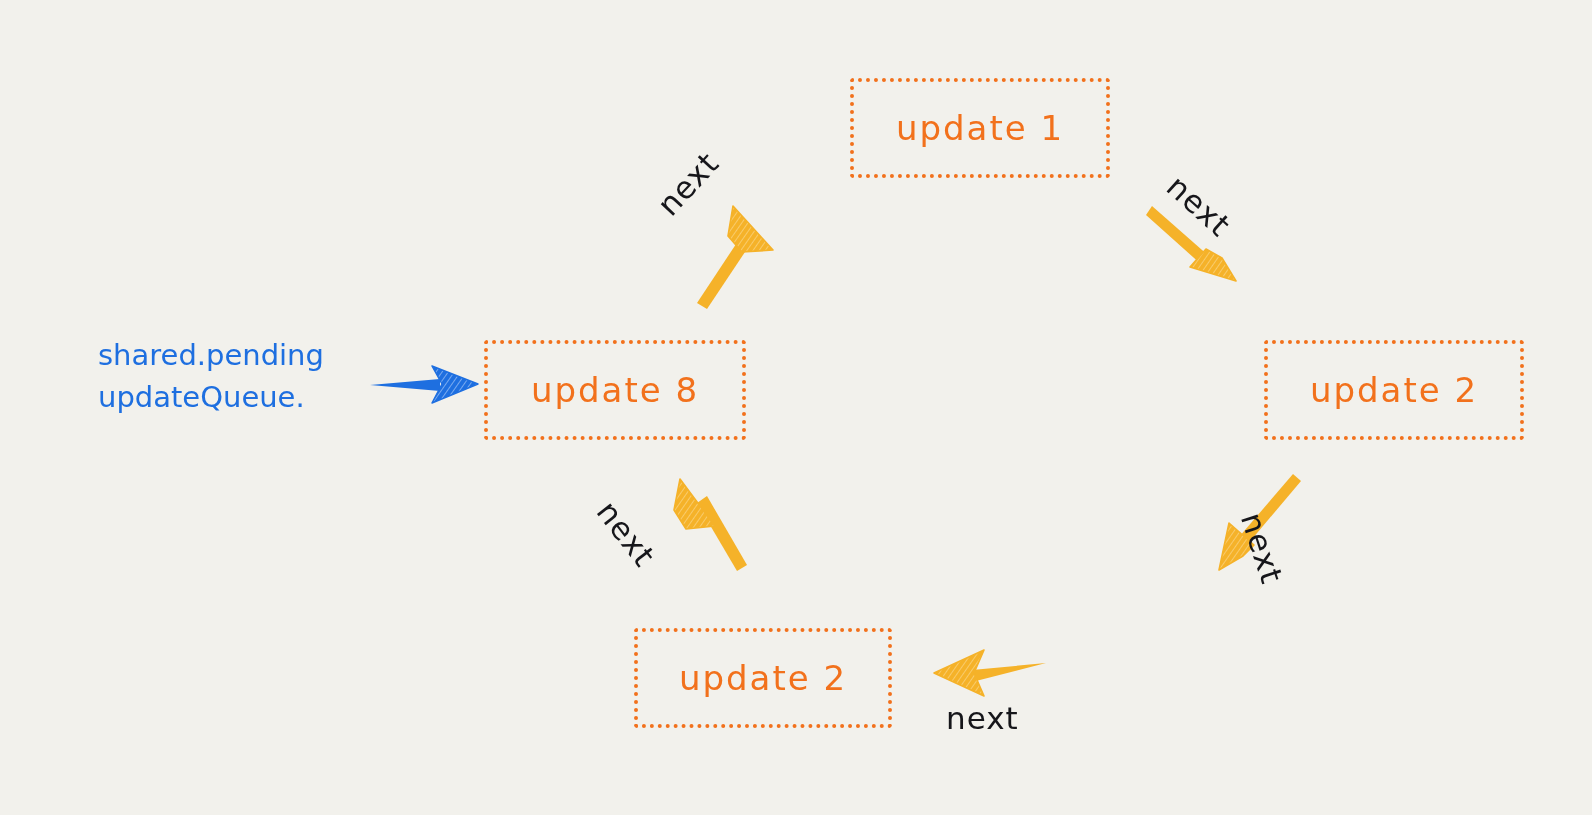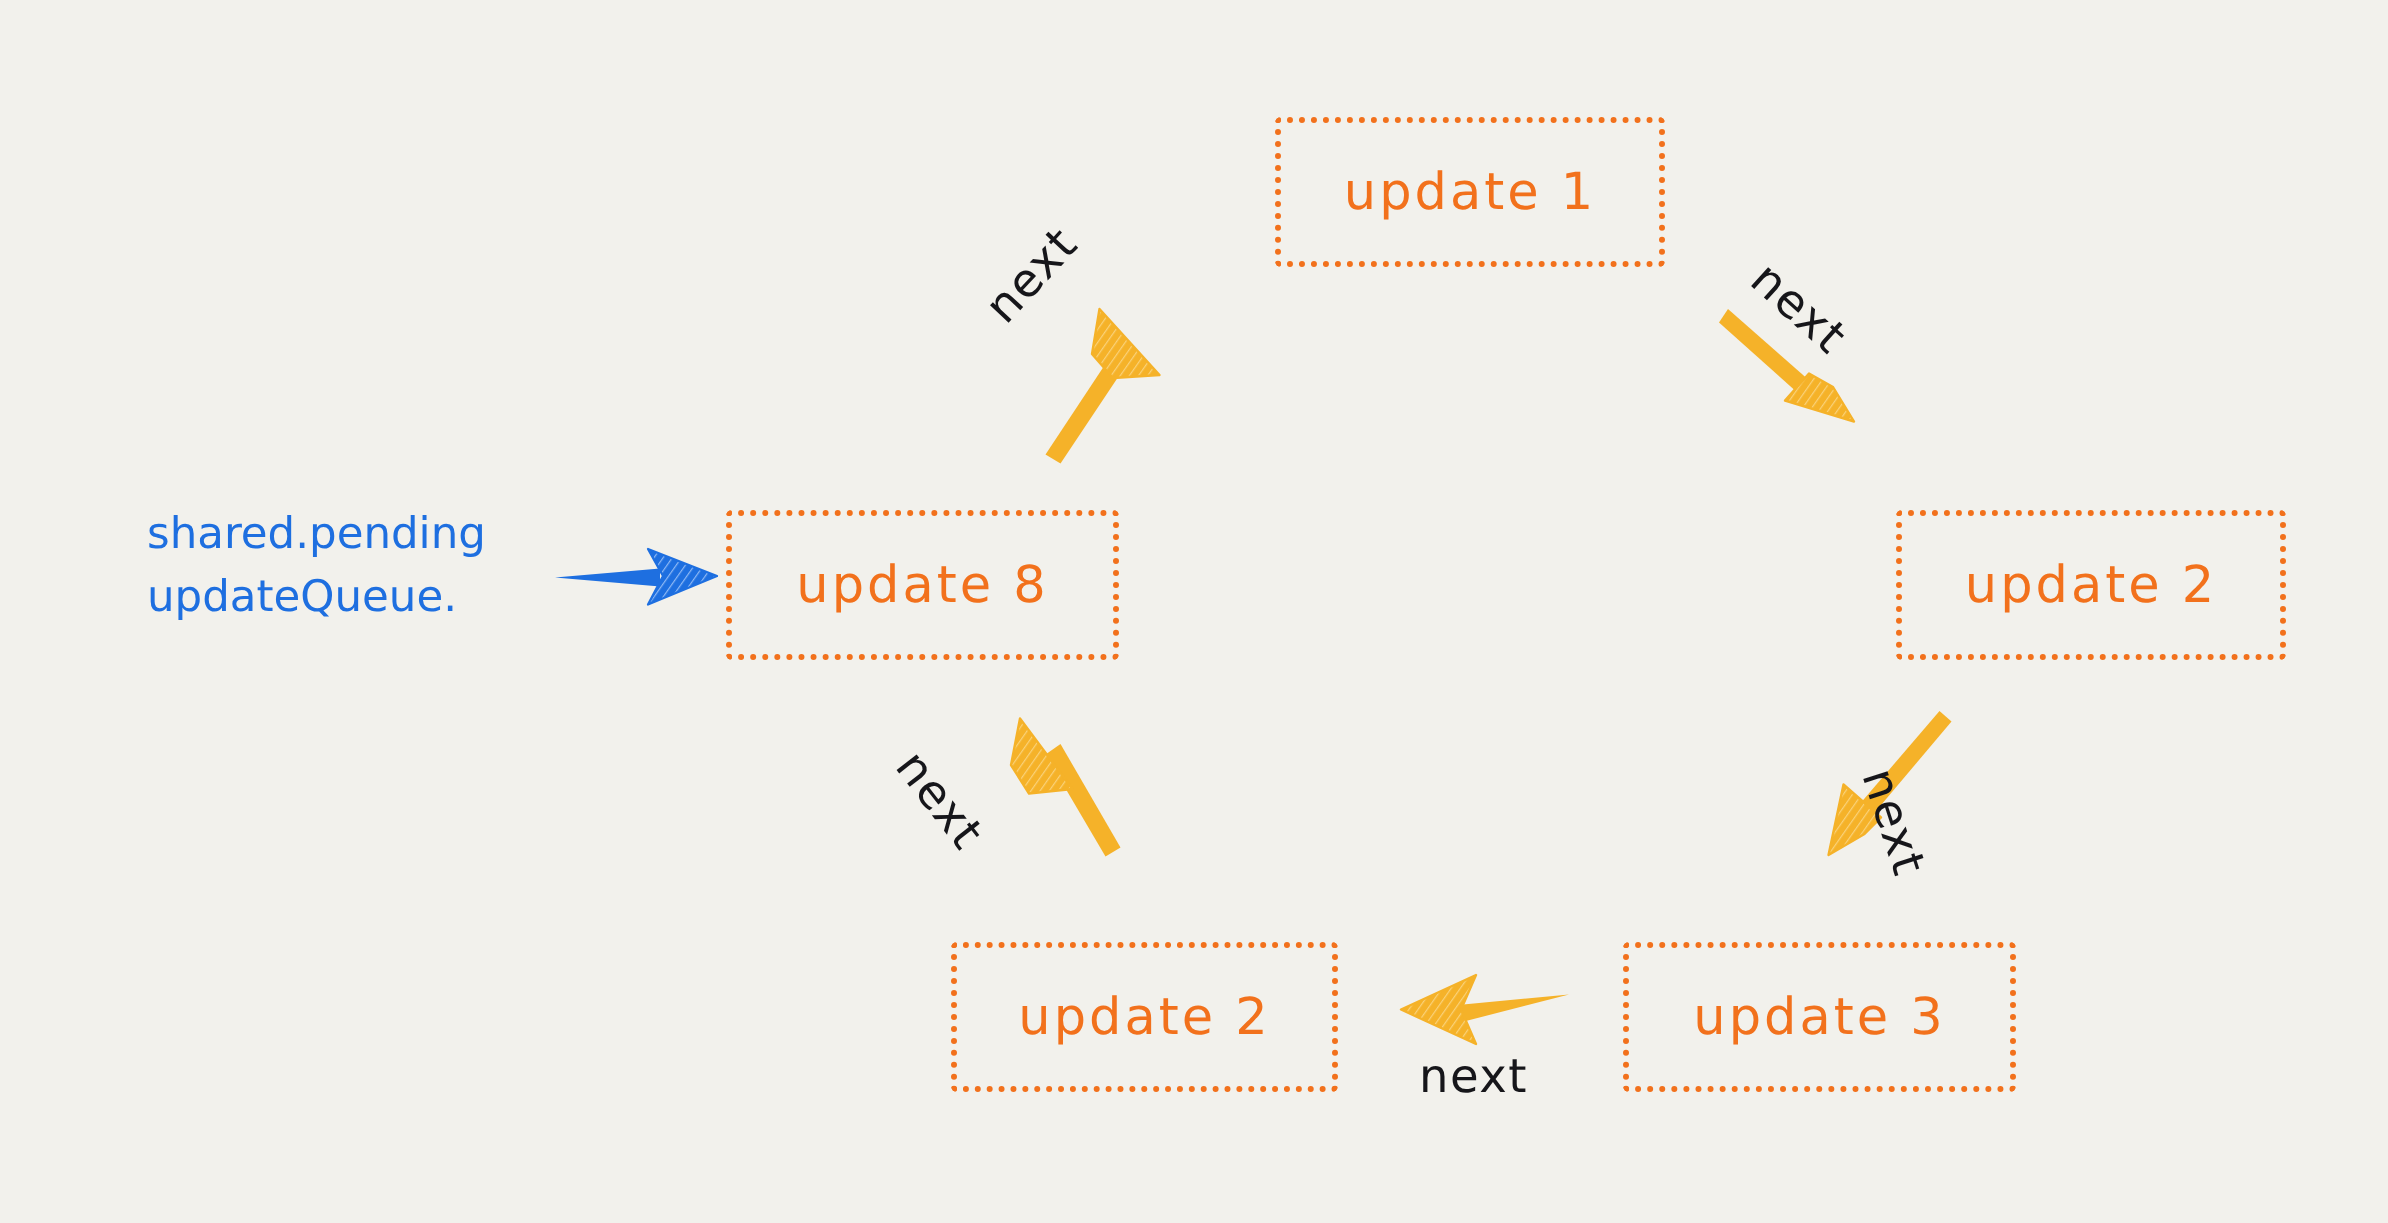--- a/index.html
+++ b/index.html
@@ -144,23 +144,20 @@
     <div>shared.pending</div>
     <div>updateQueue.</div>
   </div>
 
   <div class="node" id="node-1">
     <span class="node-label">update 1</span>
   </div>
   <div class="node" id="node-2">
     <span class="node-label">update 2</span>
   </div>
-  <div class="node" id="node-3">
-    <span class="node-label">update 3</span>
-  </div>
   <div class="node" id="node-4">
     <span class="node-label">update 2</span>
   </div>
   <div class="node" id="node-5">
     <span class="node-label">update 8</span>
   </div>
 
   <div class="next-label" id="next-label-5to1">next</div>
   <div class="next-label" id="next-label-1to2">next</div>
   <div class="next-label" id="next-label-2to3">next</div>

